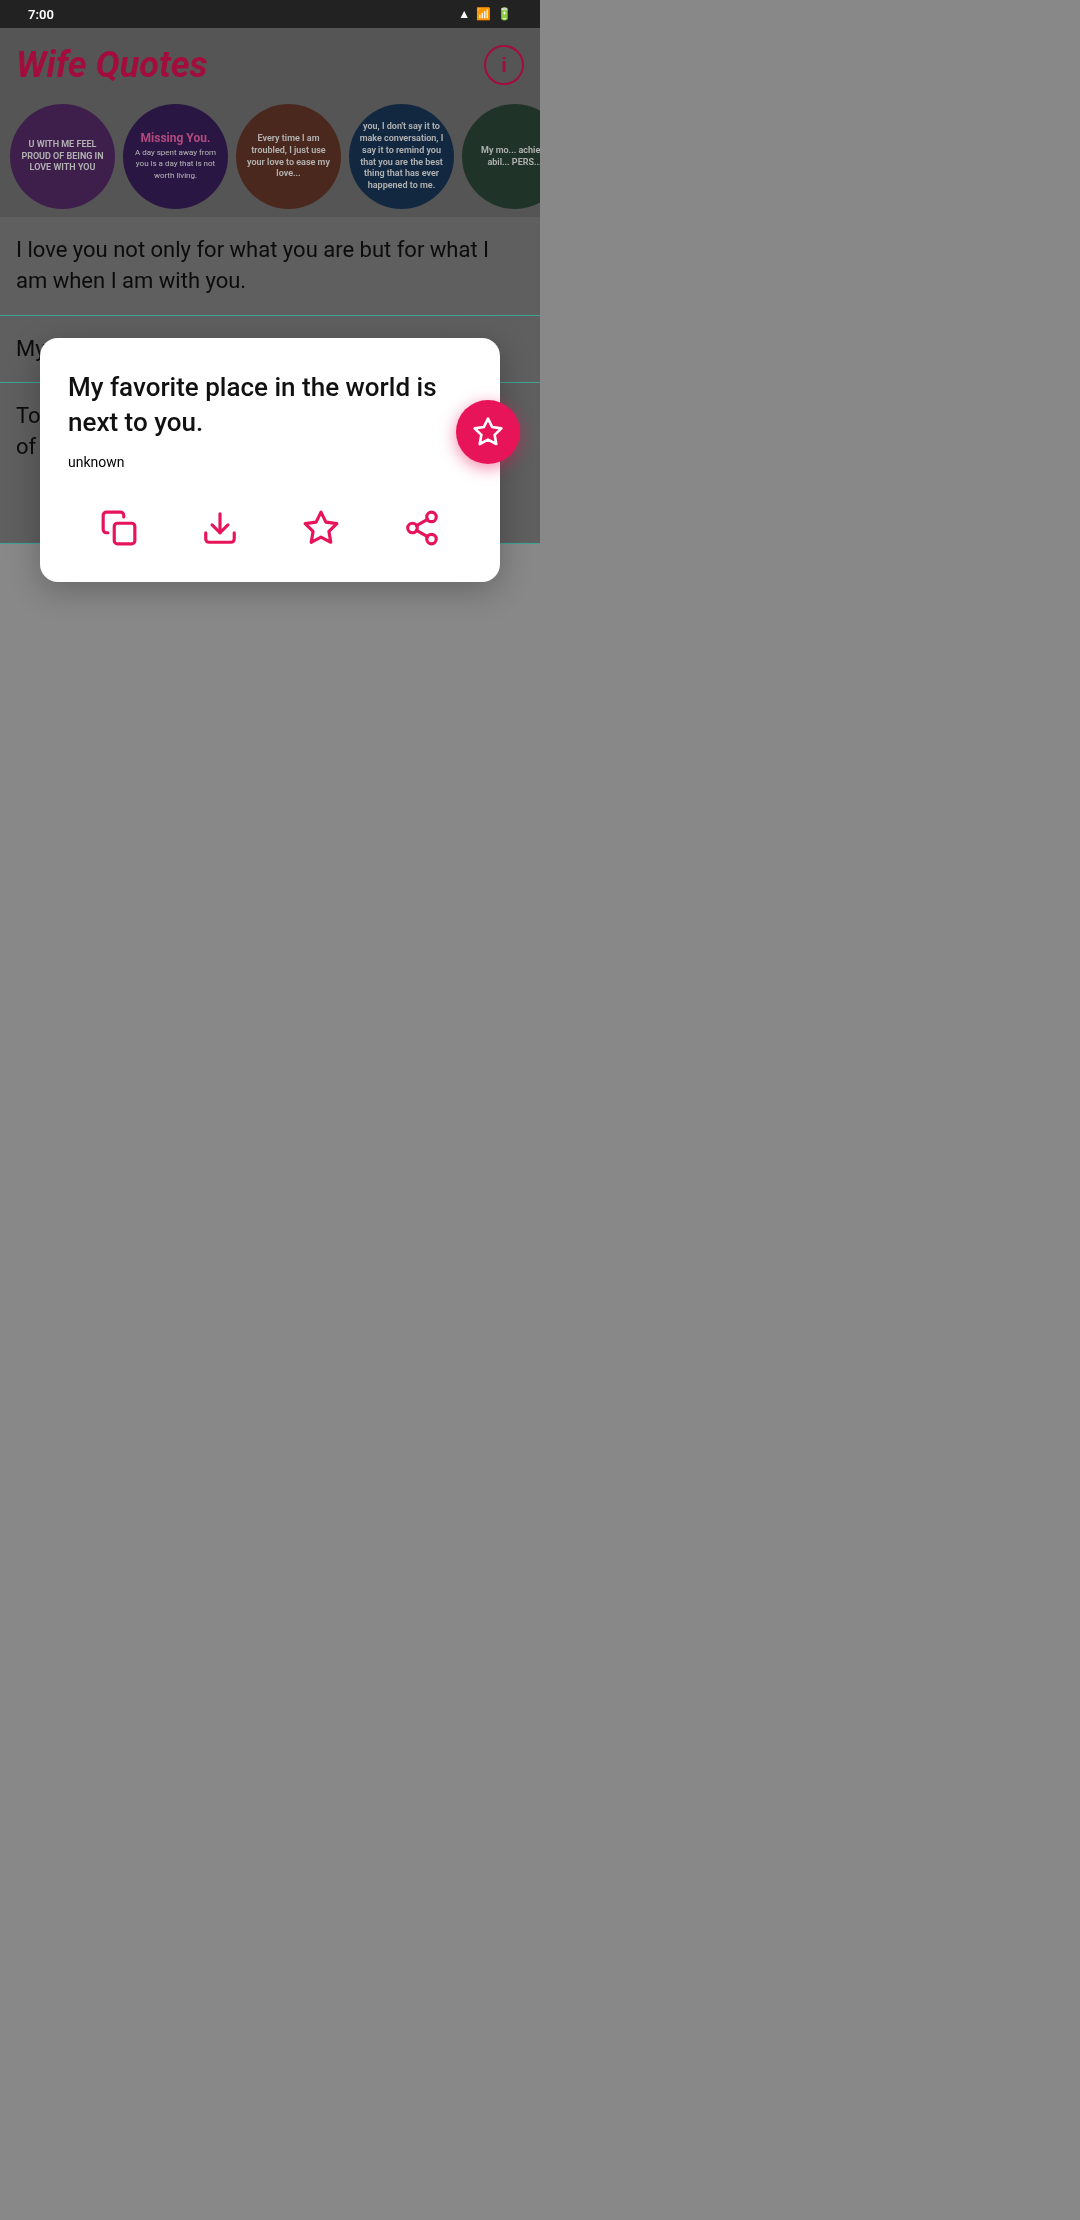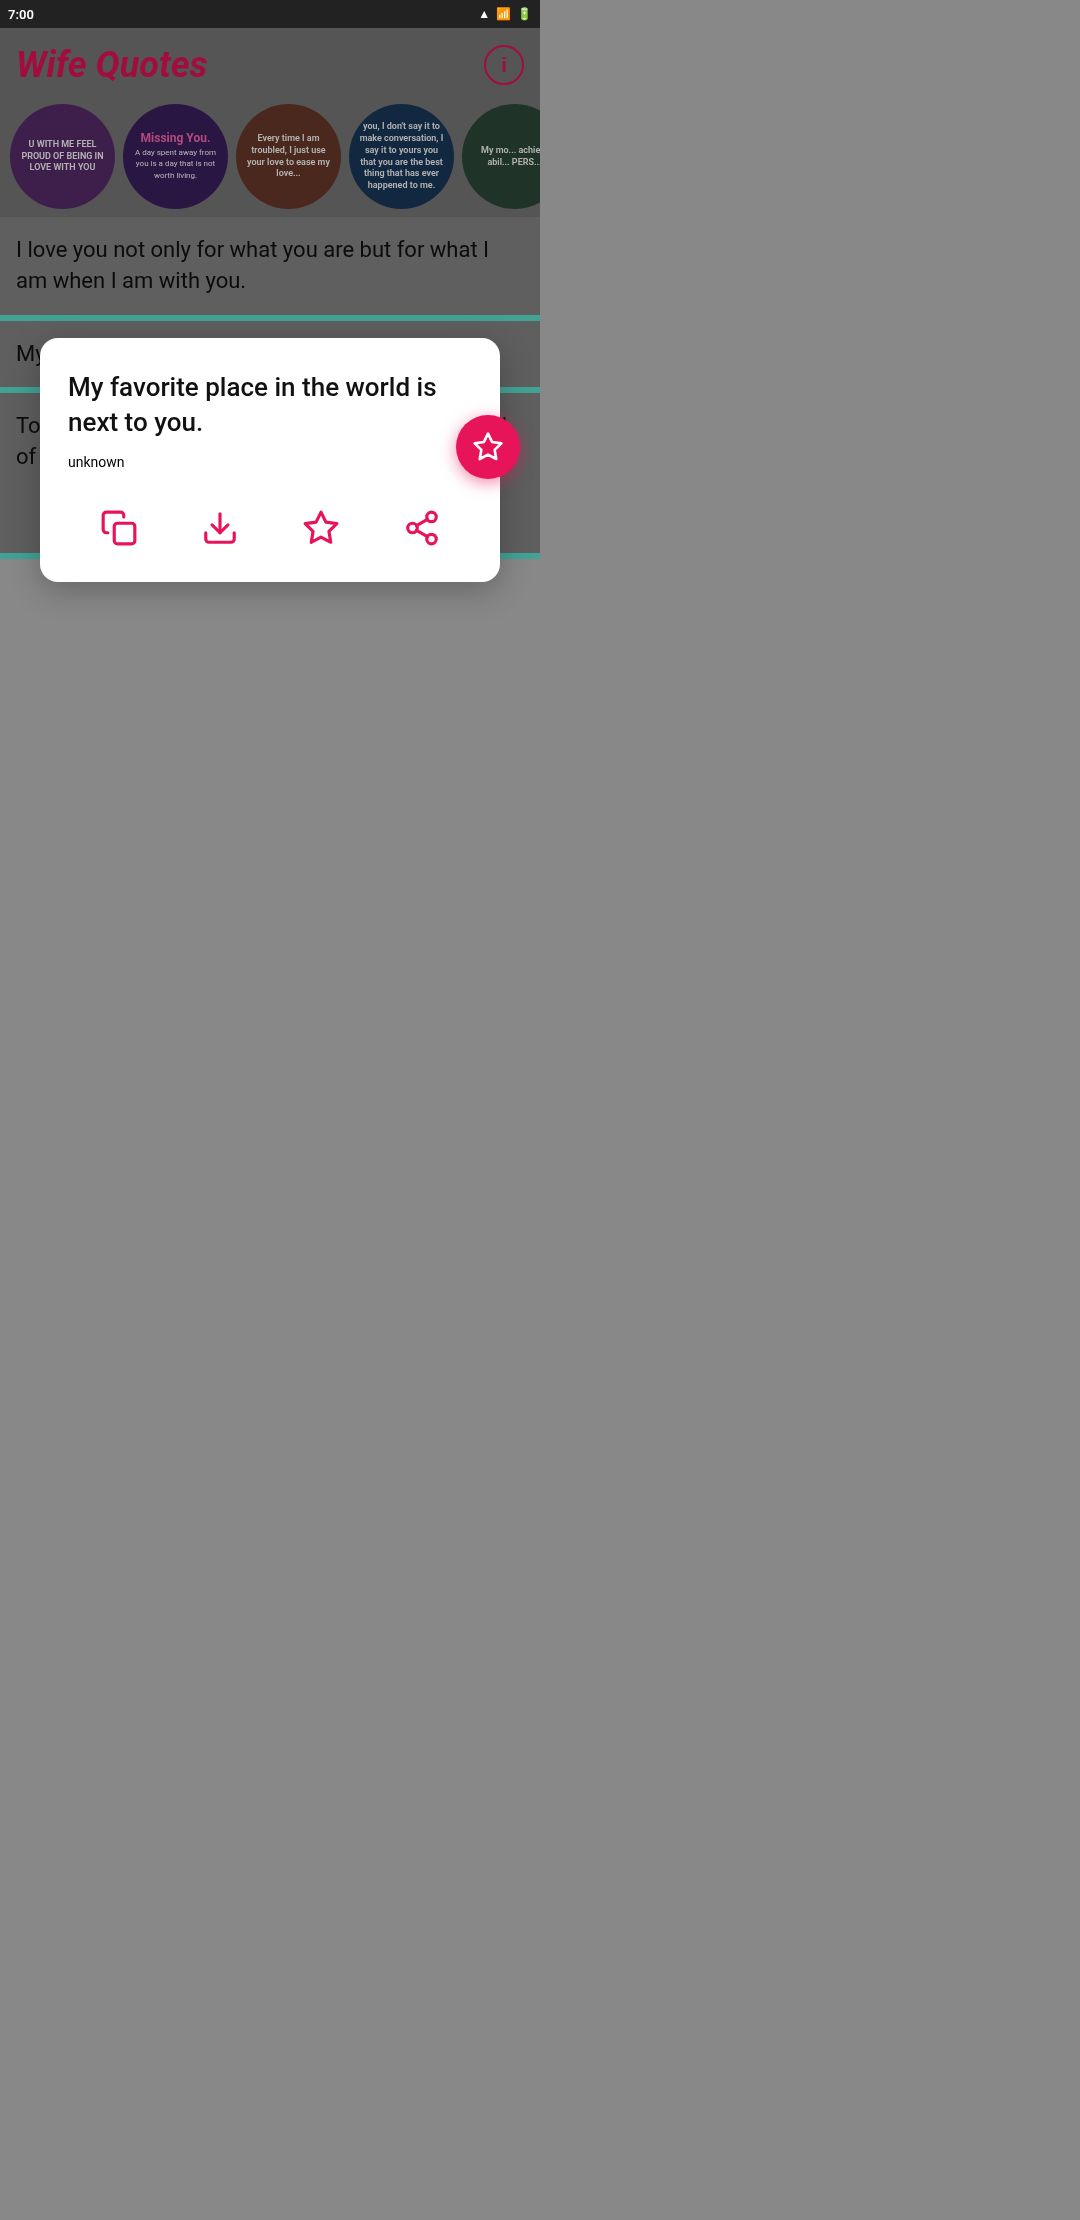--- a/index.html
+++ b/index.html
@@ -15,21 +15,21 @@
     }
 
     
     .status-bar {
       width: 100%;
       height: 28px;
       background: #222;
       display: flex;
       align-items: center;
       justify-content: space-between;
-      padding: 0 8px;
+      padding: 0 28px;
       color: #fff;
       font-size: 13px;
       font-weight: 600;
     }
     .status-bar .status-right {
       display: flex;
       gap: 6px;
       align-items: center;
     }
     .status-icon { font-size: 12px; }
@@ -108,21 +108,21 @@
     .circle-text .highlight {
       color: #ff69b4;
       font-size: 12px;
       font-weight: 700;
     }
 
     
     .quote-item {
       width: 100%;
       padding: 18px 16px;
-      border-bottom: 6px solid #5eead4;
+      border-bottom: 1px solid #5eead4;
       background: #888;
       cursor: pointer;
     }
     .quote-text {
       color: #111;
       font-size: 22px;
       line-height: 1.4;
       font-weight: 400;
     }
 
@@ -265,21 +265,21 @@
         <span style="font-size:8px;font-weight:400;">A day spent away from you is a day that is not worth living.</span>
       </div>
     </div>
     <div class="circle-item circle-3">
       <div class="circle-text">
         <span>Every time I am troubled, I just use your love to ease my love...</span>
       </div>
     </div>
     <div class="circle-item circle-4">
       <div class="circle-text">
-        <span>you, I don't say it to make conversation, I say it to yours you that you are the best thing that has ever happened to me.</span>
+        <span>you, I don't say it to make conversation, I say it to remind you that you are the best thing that has ever happened to me.</span>
       </div>
     </div>
     <div class="circle-item circle-5">
       <div class="circle-text">
         <span>My mo... achie... abil... PERS...</span>
       </div>
     </div>
   </div>
 
   <div class="quote-item">

